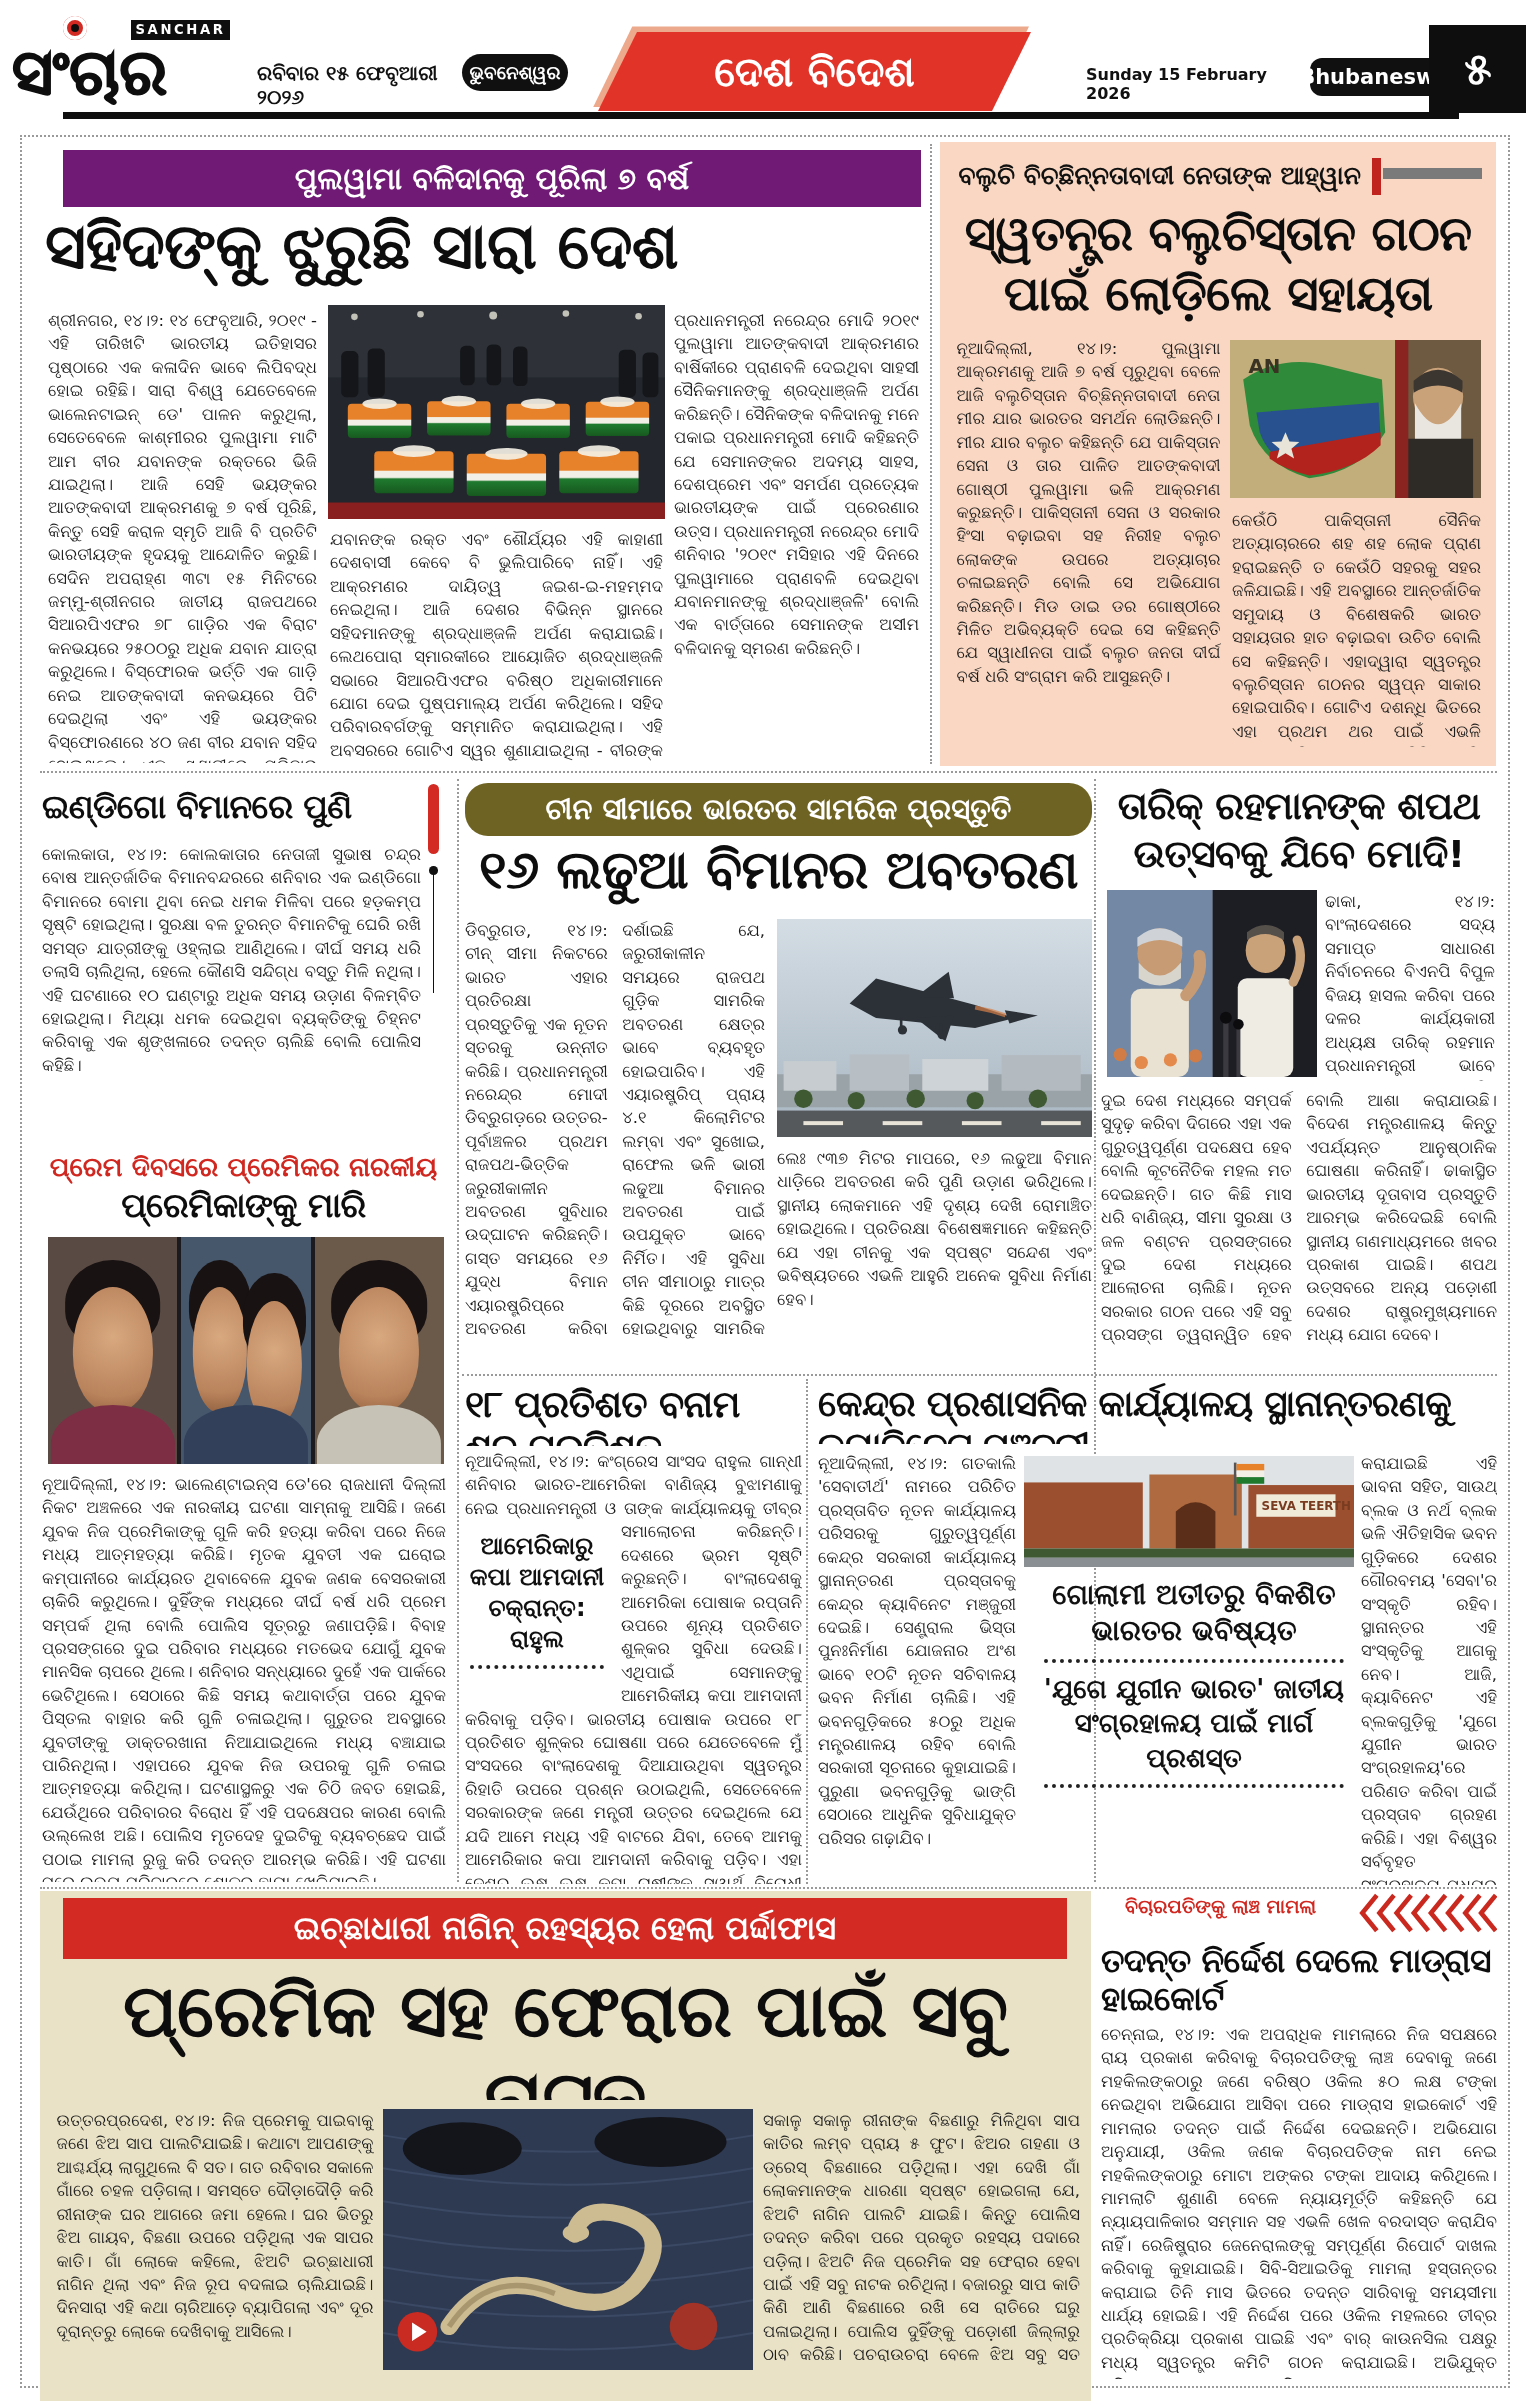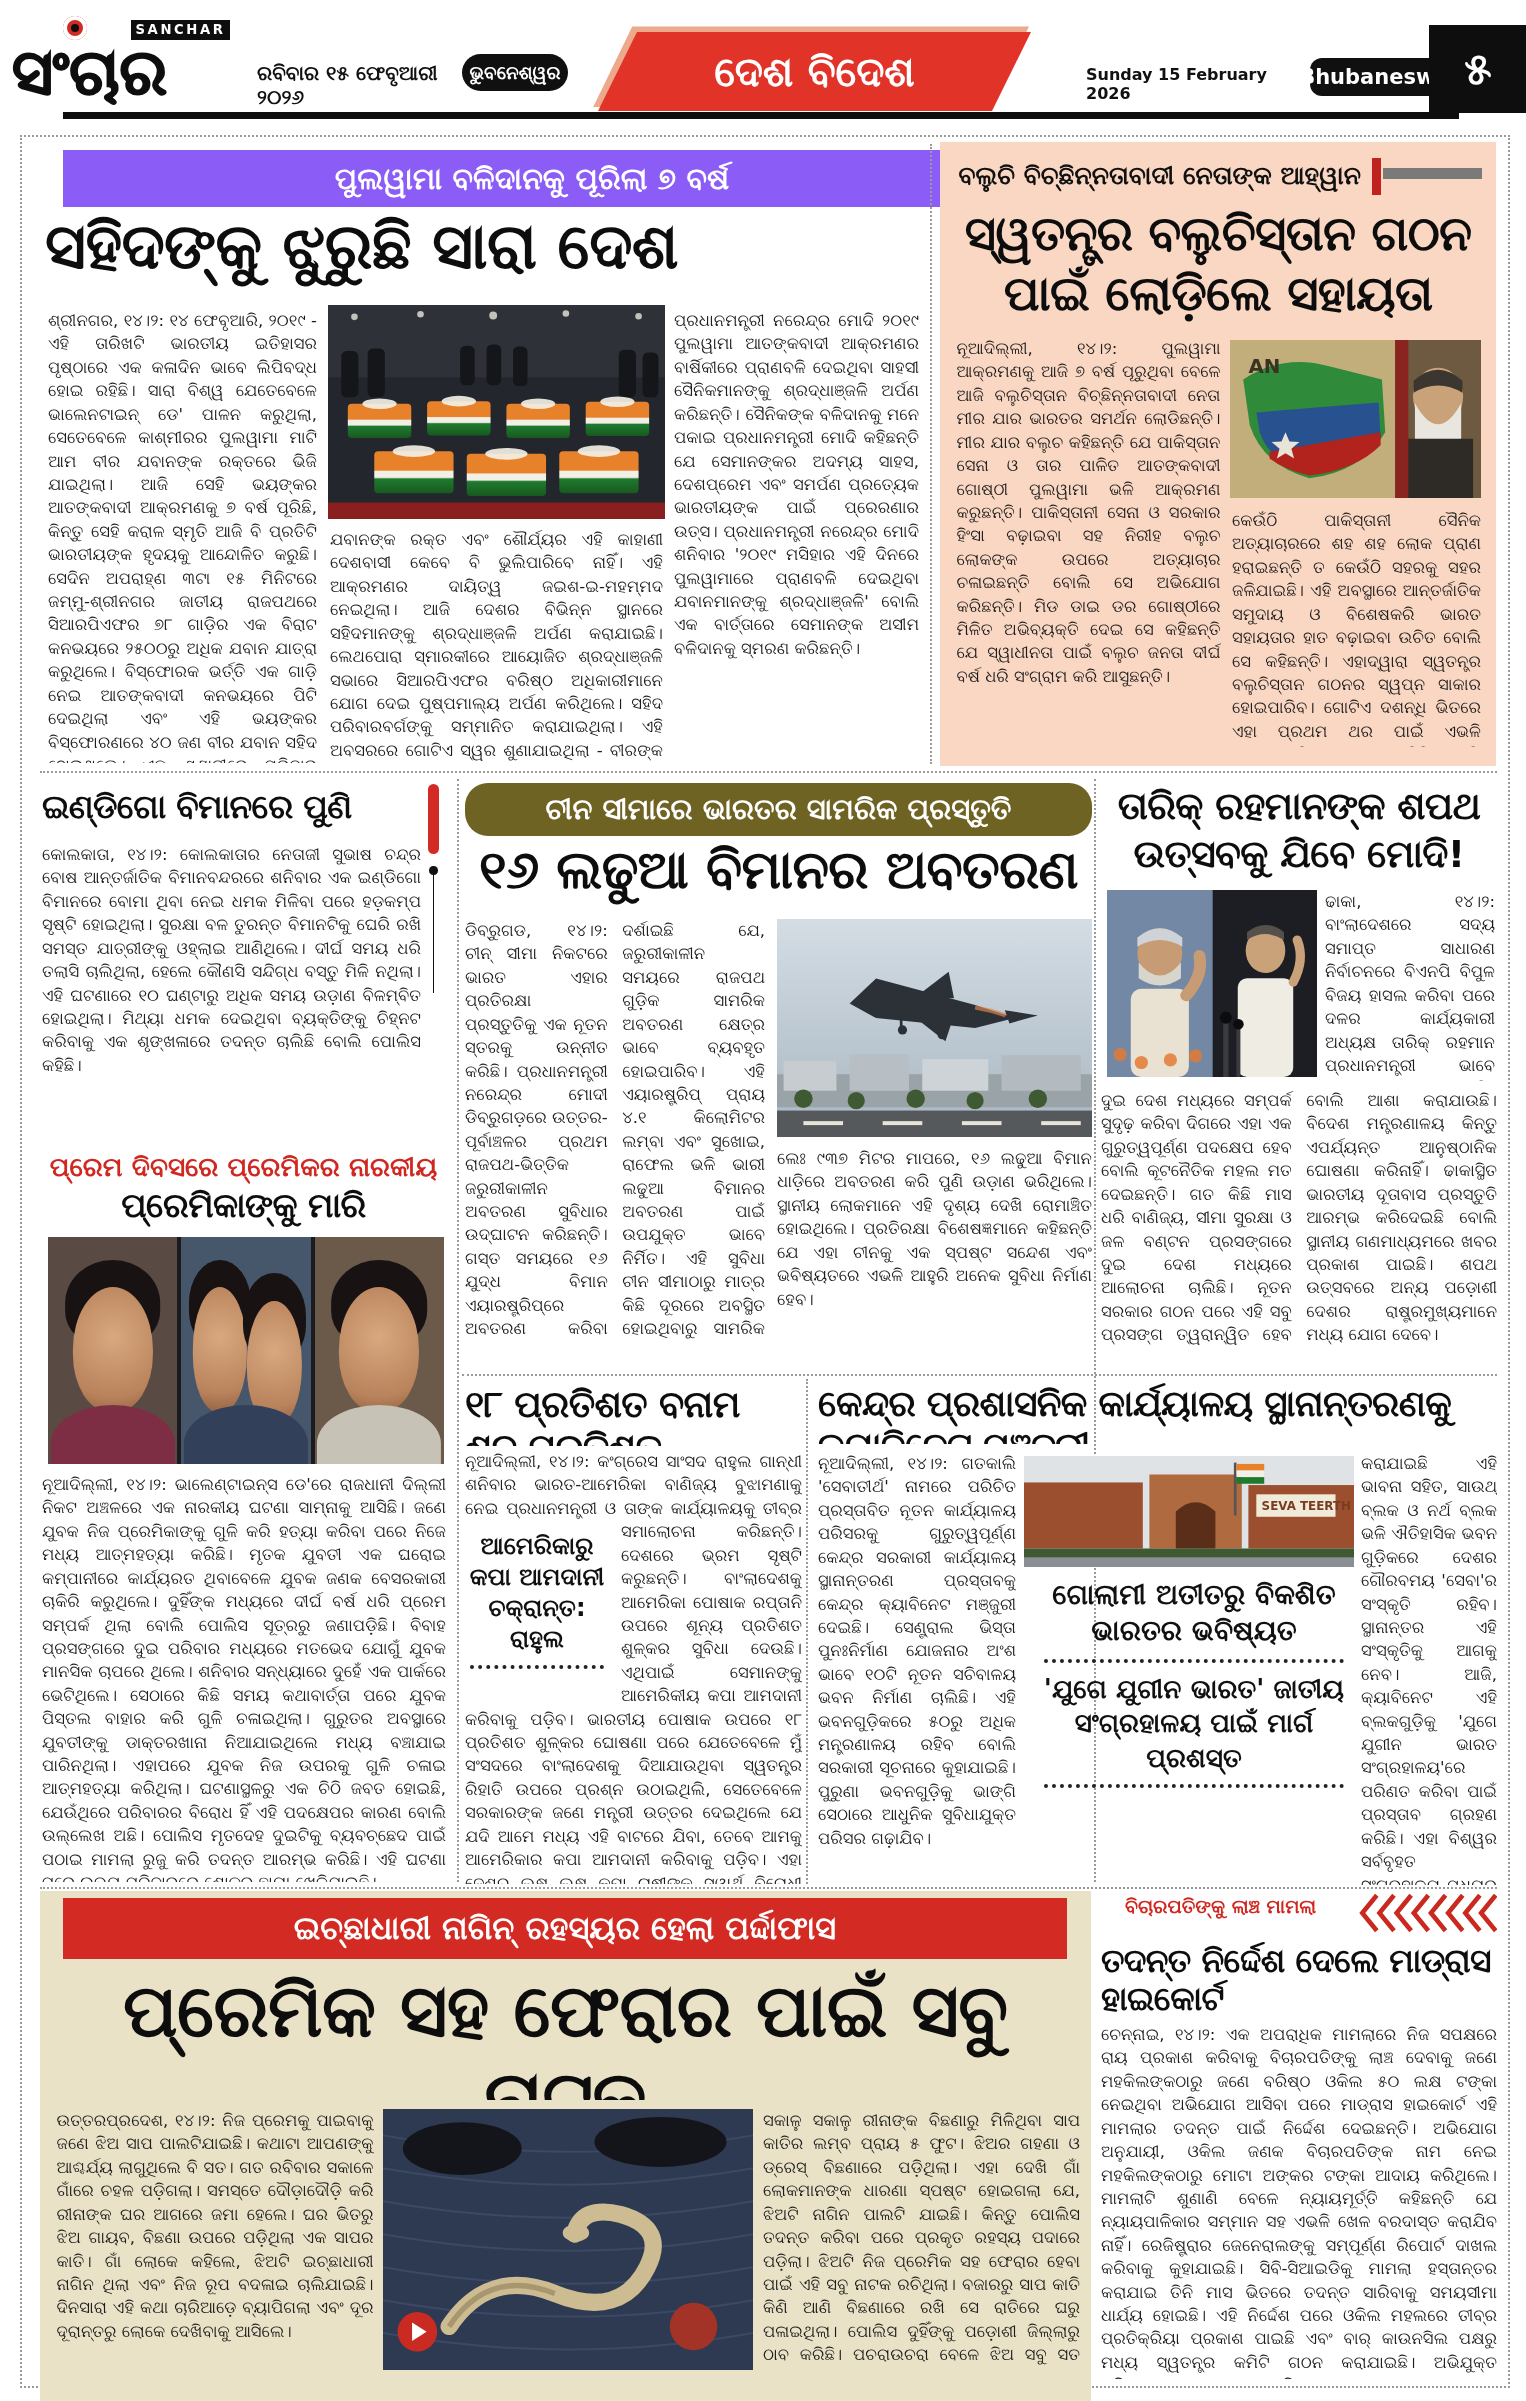--- a/index.html
+++ b/index.html
@@ -2,21 +2,21 @@
 <html style="font-size:10.6px"><head>
 <meta charset="utf-8">
 <style>
   html,body{margin:0;padding:0;background:#ffffff;}
   #page{position:relative;width:1526px;height:2401px;background:#fff;overflow:hidden;
         font-family:"DejaVu Sans","Liberation Sans",sans-serif;color:#141414;}
   .abs{position:absolute;}
   .box{position:absolute;overflow:hidden;}
   .body-text{font-size:16.5px;line-height:1.42;text-align:justify;color:#1c1c1c;}
   .cols2{column-count:2;column-gap:14.5px;}
-  .kicker-black{background:#8b5cf6;color:#fff;font-weight:bold;display:flex;align-items:center;justify-content:center;padding-left:40px;}
+  .kicker-black{background:#701a75;color:#fff;font-weight:bold;display:flex;align-items:center;justify-content:center;}
   .kicker-olive{background:#6e6322;color:#fff;font-weight:bold;display:flex;align-items:center;justify-content:center;}
   .kicker-redbar{background:#d32a23;color:#fff;font-weight:bold;display:flex;align-items:center;justify-content:center;}
   .kicker-redtext{color:#d02820;font-weight:bold;text-align:center;}
   .headline{font-weight:bold;color:#0d0d0d;letter-spacing:-0.7px;}
   .vdot{position:absolute;border-left:2px dotted #9a9a9a;}
   .hdot{position:absolute;border-top:2px dotted #9a9a9a;}
   .pill{background:#101010;color:#fff;display:flex;align-items:center;justify-content:center;border-radius:21px;font-weight:bold;}
   .pullquote{font-weight:bold;text-align:center;color:#111;}
   .dotline{border-top:4px dotted #222;height:0;margin:9.2px 5.3px;}
   .photo{position:absolute;overflow:hidden;background:#888;}

